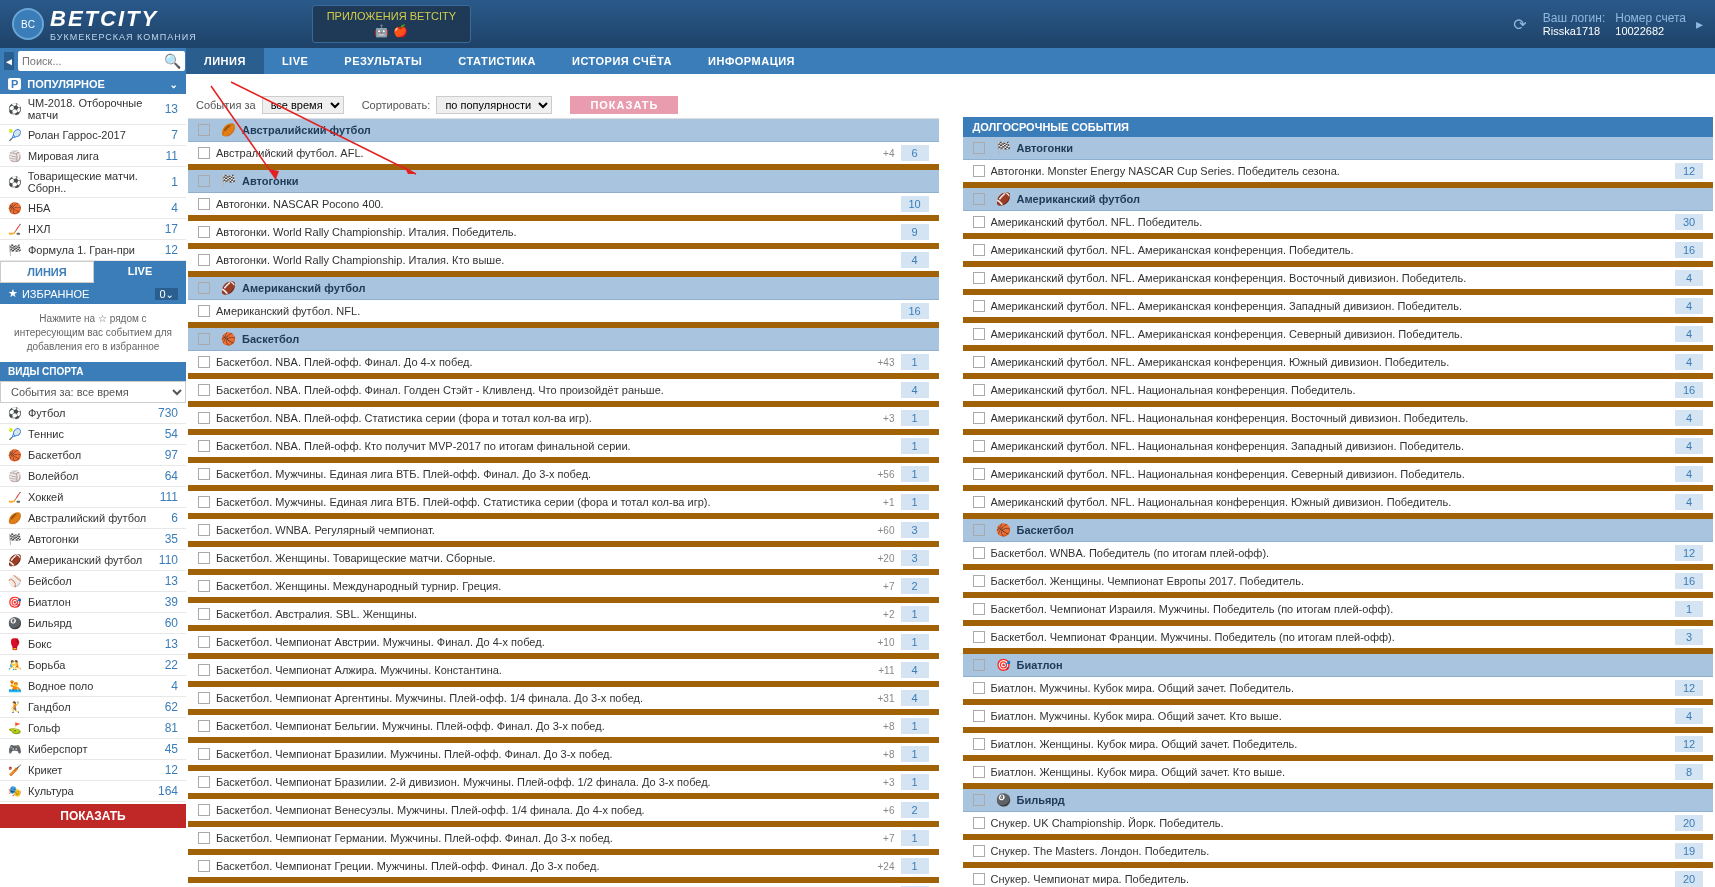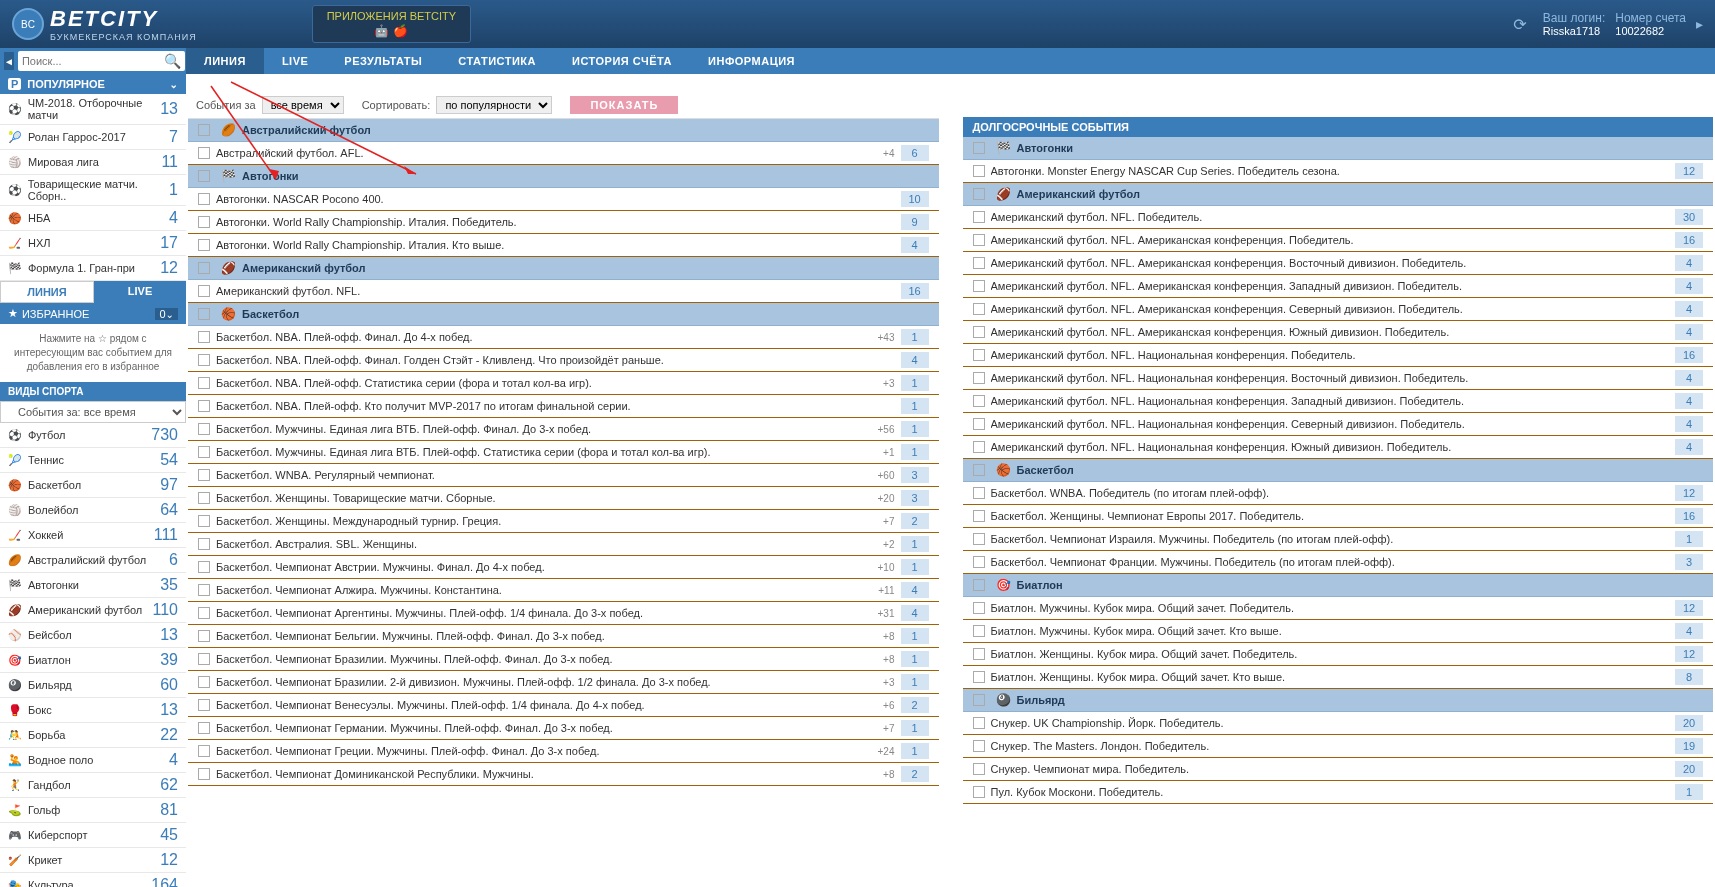--- a/index.html
+++ b/index.html
@@ -25,41 +25,41 @@
 .search-ic{color:#3b7db8;font-size:14px}
 .nav-item{padding:0 18px;height:26px;display:flex;align-items:center;cursor:pointer;letter-spacing:0.5px}
 .nav-item.active{background:#2a5e8e}
 .container{display:flex}
 .sidebar{width:186px;flex-shrink:0}
 .sb-section-header{background:#3b7db8;color:#fff;padding:4px 8px;font-size:12px;font-weight:bold;display:flex;align-items:center;gap:6px}
 .sb-p-icon{background:#fff;color:#3b7db8;padding:0 3px;font-weight:bold;border-radius:2px}
 .chev{margin-left:auto;font-size:10px}
 .sb-item{display:flex;align-items:center;padding:3px 8px;border-bottom:1px solid #e8e8e8;font-size:11px;color:#333;cursor:pointer}
 .sb-icon{width:14px;height:14px;margin-right:6px;display:inline-flex;align-items:center;justify-content:center;font-size:11px}
-.sb-count{margin-left:auto;color:#3b7db8;font-size:16px}
+.sb-count{margin-left:auto;color:#3b7db8;font-size:12px}
 .tab-row{display:flex}
 .tab-btn{flex:1;padding:4px;text-align:center;font-size:11px;font-weight:bold;cursor:pointer}
 .tab-btn.t1{background:#fff;color:#3b7db8;border:1px solid #ccc}
 .tab-btn.t2{background:#3b7db8;color:#fff}
 .fav-hdr{background:#3b7db8;color:#fff;padding:4px 8px;font-size:11px;display:flex;align-items:center}
 .fav-hdr .star{margin-right:4px}
 .fav-count{margin-left:auto;background:#2a5e8e;padding:0 4px;font-size:10px}
 .fav-hint{padding:8px;font-size:10px;color:#666;text-align:center;line-height:1.4}
 .sport-hdr{background:#3b7db8;color:#fff;padding:4px 8px;font-size:10px;font-weight:bold}
-.filter-select{width:100%;padding:3px 13px;border:1px solid #ccc;font-size:11px;color:#555;background:#fff}
+.filter-select{width:100%;padding:3px 6px;border:1px solid #ccc;font-size:11px;color:#555;background:#fff}
 .show-all-btn{background:#c02727;color:#fff;text-align:center;padding:5px;font-weight:bold;font-size:12px;cursor:pointer;margin-top:2px}
 .main{flex:1;display:flex;gap:24px;padding:18px 2px;position:relative}
 .col{flex:1;min-width:0}
 .filter-bar{padding:4px 8px;display:flex;align-items:center;gap:6px;font-size:11px;color:#555;border-bottom:1px solid #ddd}
 .filter-bar select{border:1px solid #ccc;padding:1px 4px;font-size:11px}
 .show-btn{background:#e89cad;color:#fff;padding:3px 20px;font-size:11px;font-weight:bold;border:none;cursor:pointer;letter-spacing:1px}
 .events-hdr{background:#3b7db8;color:#fff;padding:4px 10px;font-size:11px;font-weight:bold}
 .cat-hdr{background:#a8c4de;padding:4px 10px;font-size:11px;font-weight:bold;color:#1e3a56;display:flex;align-items:center;gap:6px;border-bottom:1px solid #8fb0cf}
 .cat-ic{width:14px;height:14px;display:inline-flex;align-items:center;justify-content:center;font-size:12px}
-.evt-row{display:flex;align-items:center;padding:3px 10px;border-bottom:1px solid #a16207;font-size:11px;color:#333}
+.evt-row{display:flex;align-items:center;padding:3px 10px;border-bottom:6px solid #a16207;font-size:11px;color:#333}
 .evt-chk{width:12px;height:12px;border:1px solid #aaa;margin-right:6px;cursor:pointer;flex-shrink:0}
 .evt-name{flex:1;cursor:pointer;white-space:nowrap;overflow:hidden;text-overflow:ellipsis}
 .evt-extra{color:#888;font-size:10px;margin-left:6px}
 .evt-num{width:28px;text-align:center;background:#d4e4f2;color:#3b7db8;margin-left:6px;padding:2px 0;font-size:11px;cursor:pointer}
 .arrows-overlay{position:absolute;top:0;left:0;pointer-events:none;z-index:10}
 .arr-line{stroke:#e42020;stroke-width:1.5;fill:none}
 .arr-head{fill:#e42020}
 </style>
 </head>
 <body>

